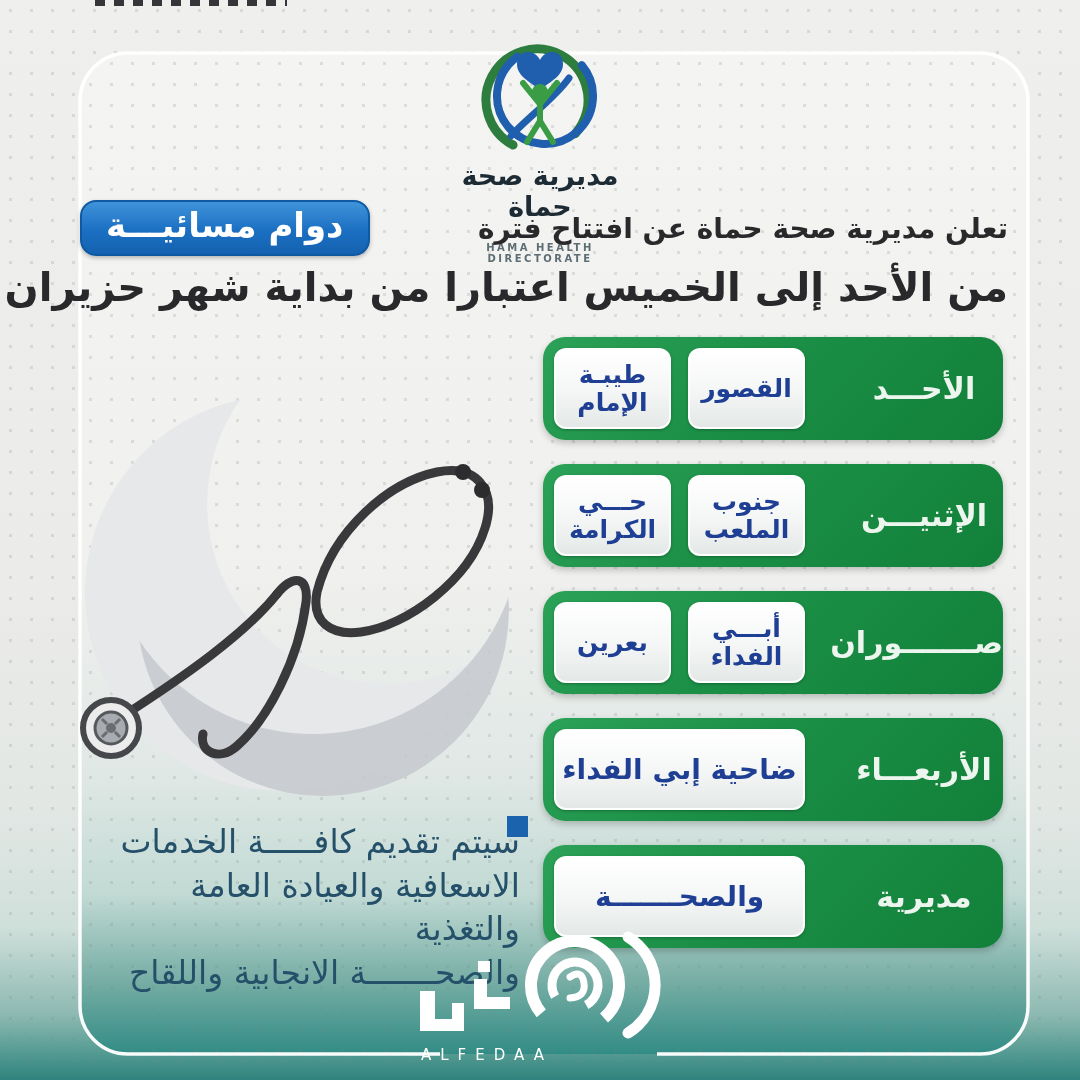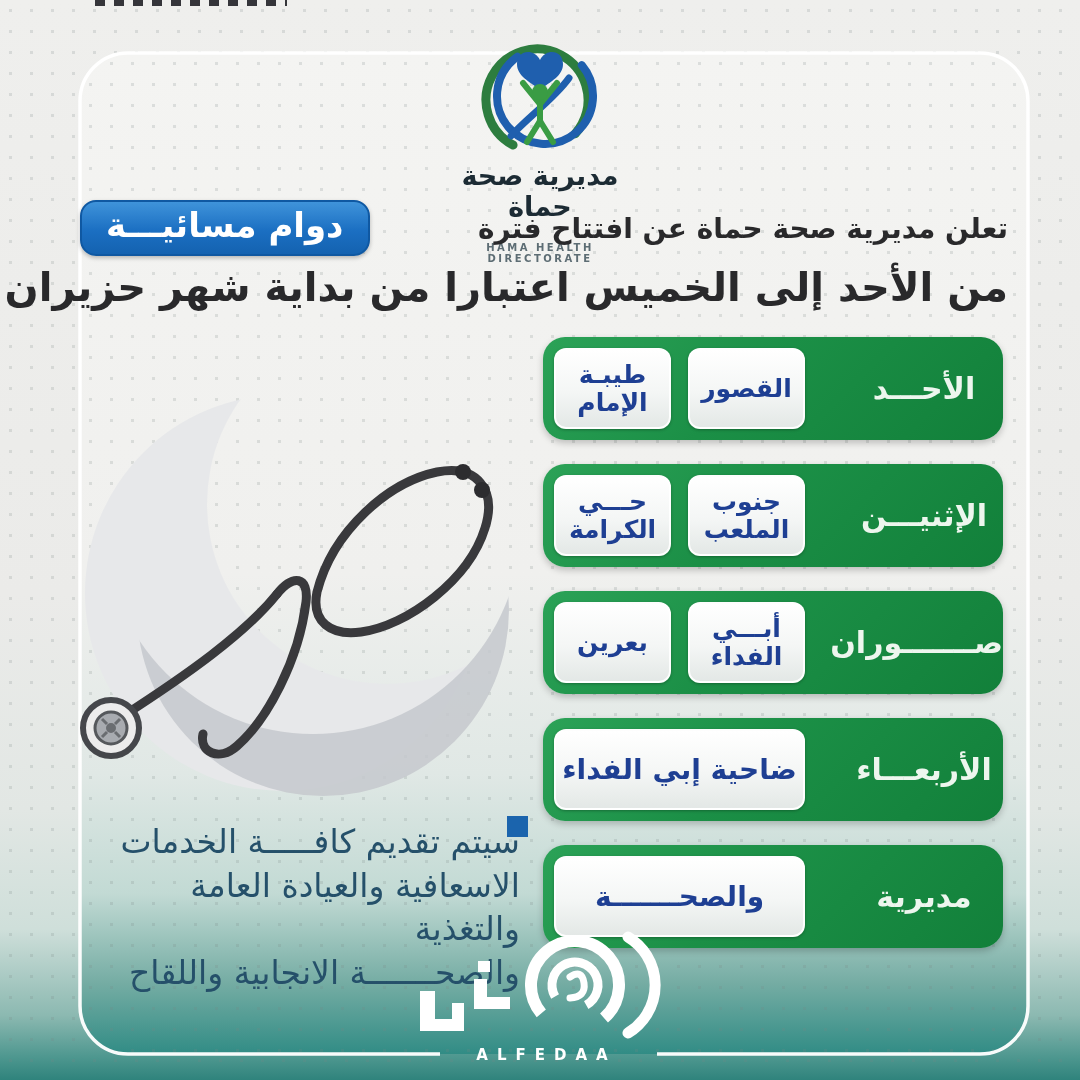--- a/index.html
+++ b/index.html
@@ -60,22 +60,22 @@
   
   .note{position:absolute;left:76px;top:820px;width:444px;direction:rtl;}
   .note .sq{position:absolute;top:-4px;right:-8px;width:21px;height:21px;background:#1b64ad;}
   .note .note-text{
     font-size:33px;line-height:1.32;color:#25506a;text-align:right;
     white-space:pre-line;font-weight:normal;
   }
   
   .footer-logo{position:absolute;left:412px;top:931px;width:260px;text-align:center;}
   .footer-brand{
-    position:absolute;left:412px;top:1046px;width:260px;text-align:center;
-    color:#ffffff;font-size:15px;font-weight:bold;letter-spacing:9px;text-indent:9px;
+    position:absolute;left:412px;top:1046px;width:260px;
+    color:#ffffff;font-size:15px;font-weight:normal;letter-spacing:9px;text-indent:9px;
   }
 </style>
 </head>
 <body>
 
 <div class="top-dashes"></div>
 <div class="frame-bg"></div>
 
 <svg class="frame-border" viewBox="0 0 1080 1080">
   <path d="M 440 1054 L 128 1054 A 48 48 0 0 1 80 1006 L 80 101 A 48 48 0 0 1 128 53 L 980 53 A 48 48 0 0 1 1028 101 L 1028 1006 A 48 48 0 0 1 980 1054 L 657 1054" fill="none" stroke="#ffffff" stroke-width="3.5" opacity="0.96"></path>

